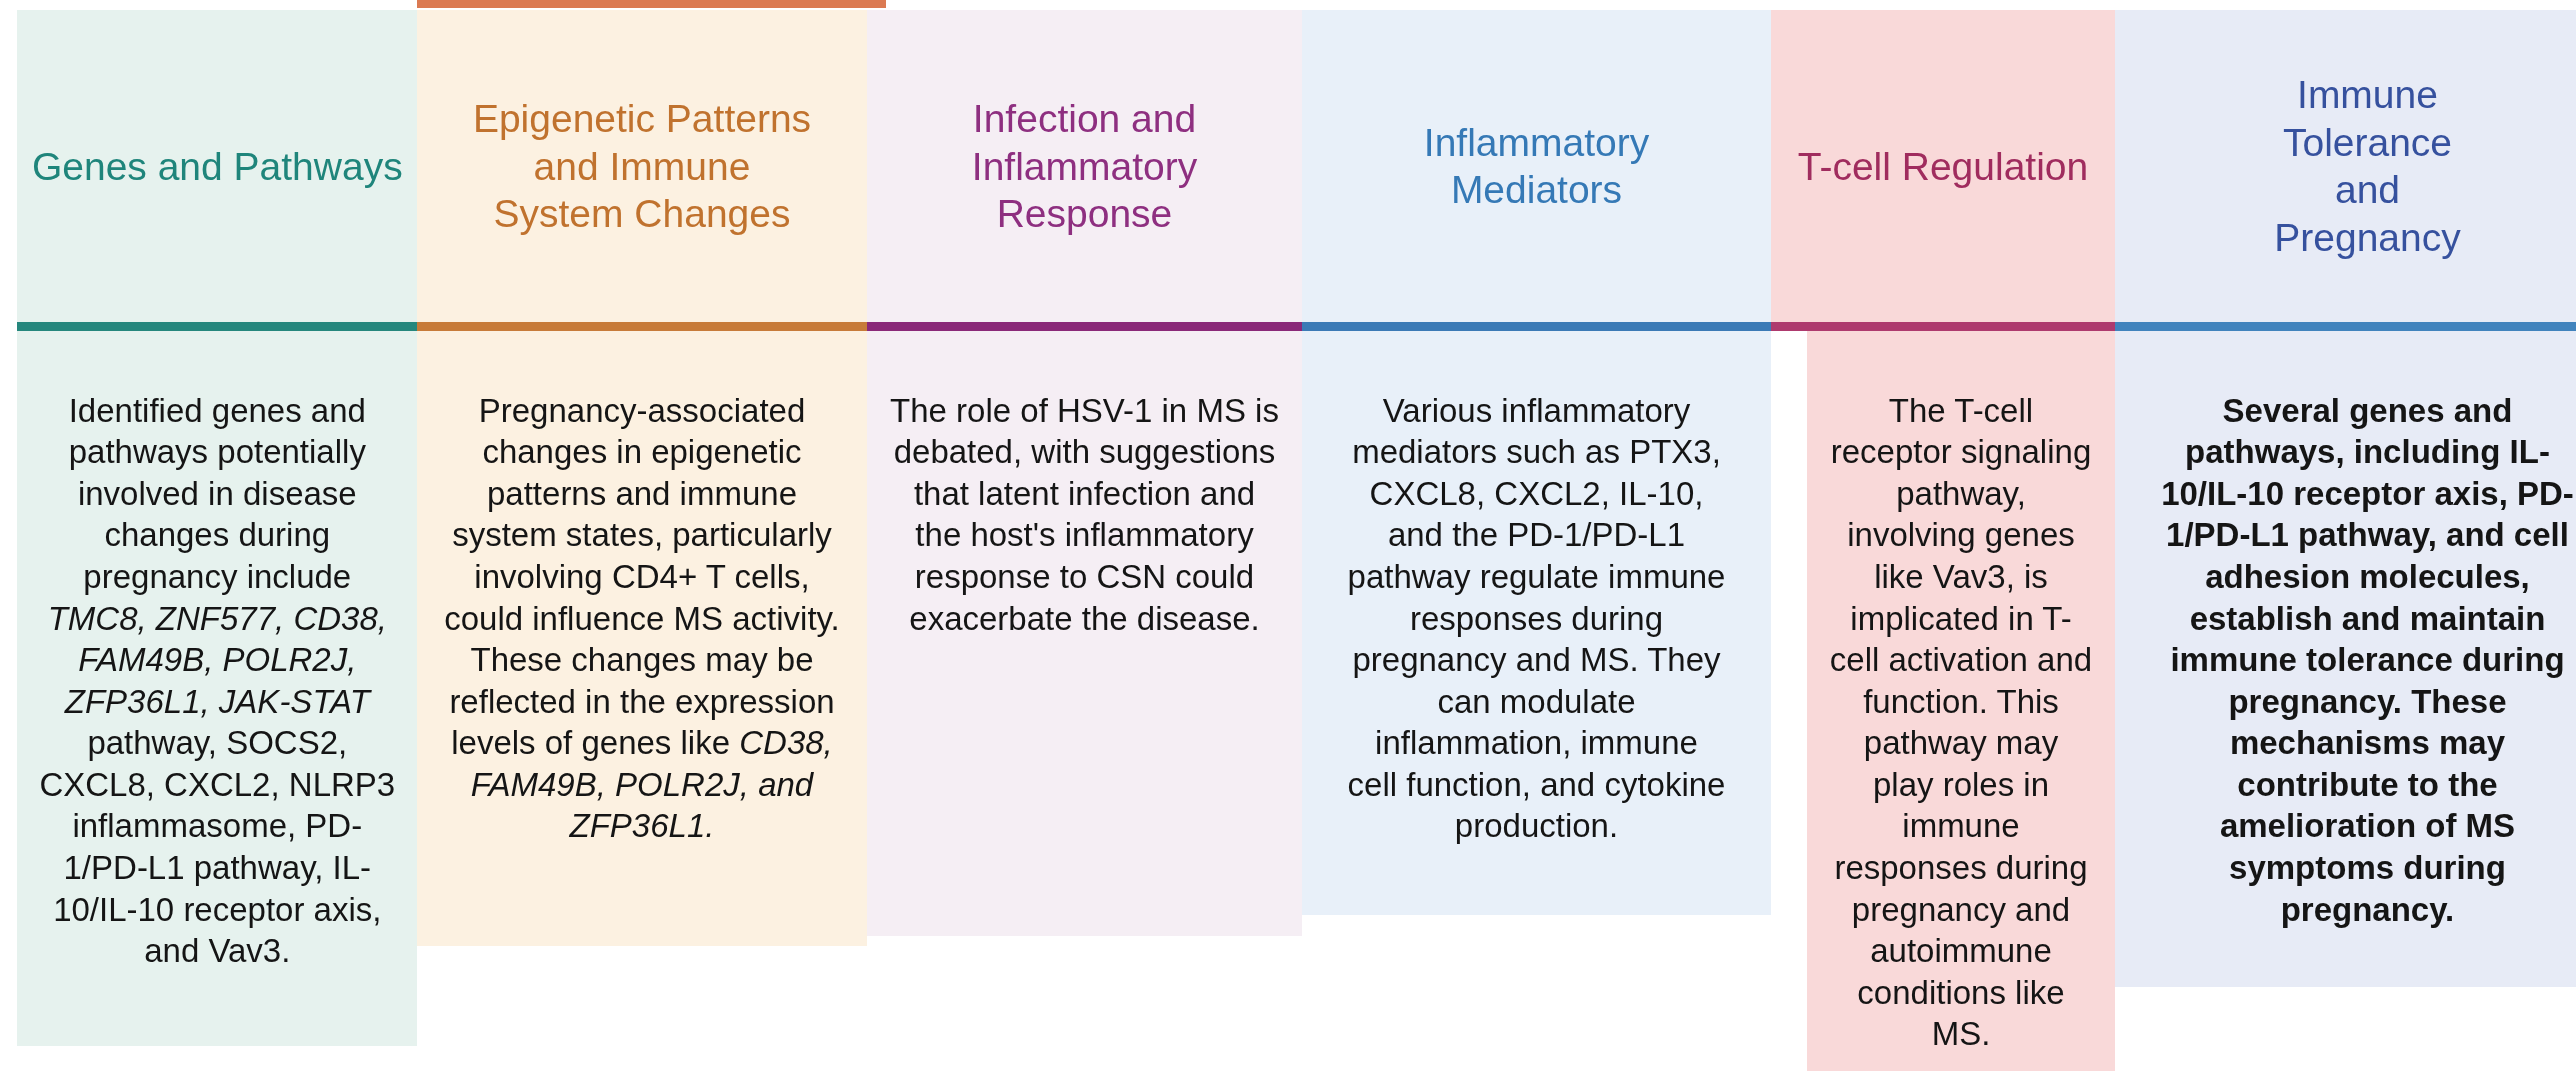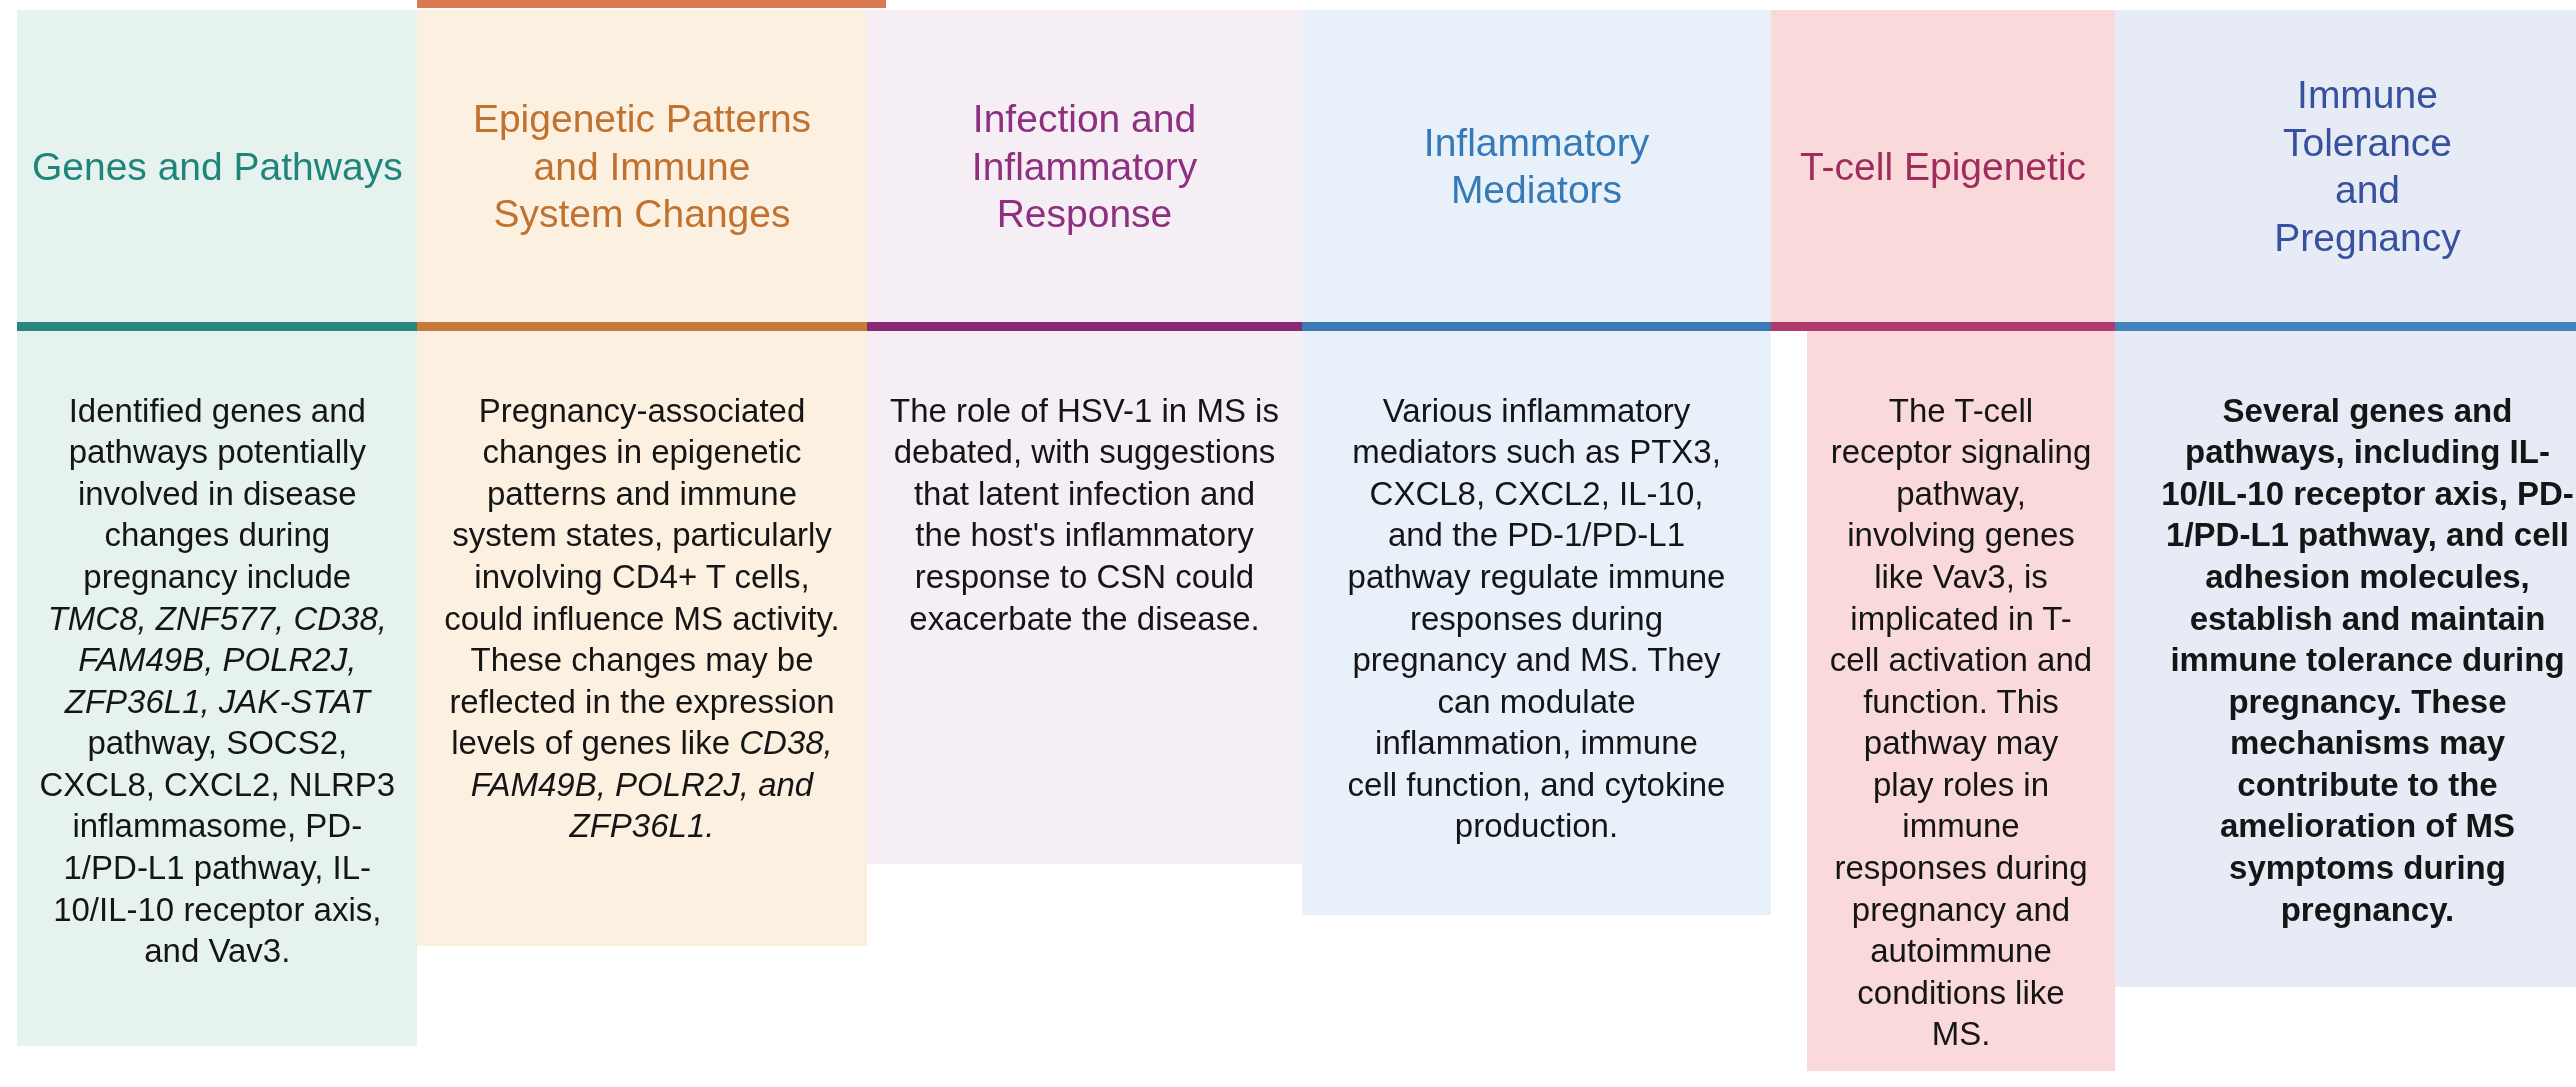--- a/index.html
+++ b/index.html
@@ -49,21 +49,21 @@
     text-align:center;
     color:#151515;
   }
   .body-text {
     margin:0;
     font-size:33px;
     line-height:1.26;
   }
   .c0 .body { height:715px; padding:59px 19.4px 0; }
   .c1 .body { height:615px;  padding:59px 17px 0; }
-  .c2 .body { height:533px;  padding:59px 21px 5px; }
+  .c2 .body { height:605px;  padding:59px 21px 5px; }
   .c3 .body { height:584px;  padding:59px 45px 0; }
   .c4 .body { height:740px; padding:59px 22px 0;margin-left:36px; }
   .c5 .body { height:656px;  padding:59px 35px 0;font-weight:bold; }
 </style>
 </head>
 <body>
 
 <div class="canvas">
 
   <div class="top-strip" style="background: rgb(219, 122, 82);"></div>
@@ -108,21 +108,21 @@
 Mediators</h2>
     </div>
     <div class="divider"></div>
     <div class="body">
       <p class="body-text"><span>Various inflammatory mediators such as PTX3, CXCL8, CXCL2, IL-10, and the PD-1/PD-L1 pathway regulate immune responses during pregnancy and MS. They can modulate inflammation, immune cell function, and cytokine production.</span><i></i><span></span></p>
     </div>
   </div>
 
   <div class="column c4" style="--col-bg: #F9D9D9; --col-title: #A02C5E; --col-divider: #AE3A6E;">
     <div class="header">
-      <h2 class="title">T-cell Epigenetic</h2>
+      <h2 class="title">T-cell Regulation</h2>
     </div>
     <div class="divider"></div>
     <div class="body">
       <p class="body-text"><span>The T-cell receptor signaling pathway, involving genes like Vav3, is implicated in T-cell activation and function. This pathway may play roles in immune responses during pregnancy and autoimmune conditions like MS.</span><i></i><span></span></p>
     </div>
   </div>
 
   <div class="column c5" style="--col-bg: #E7EBF6; --col-title: #36519E; --col-divider: #4183BD;">
     <div class="header">
       <h2 class="title">Immune

